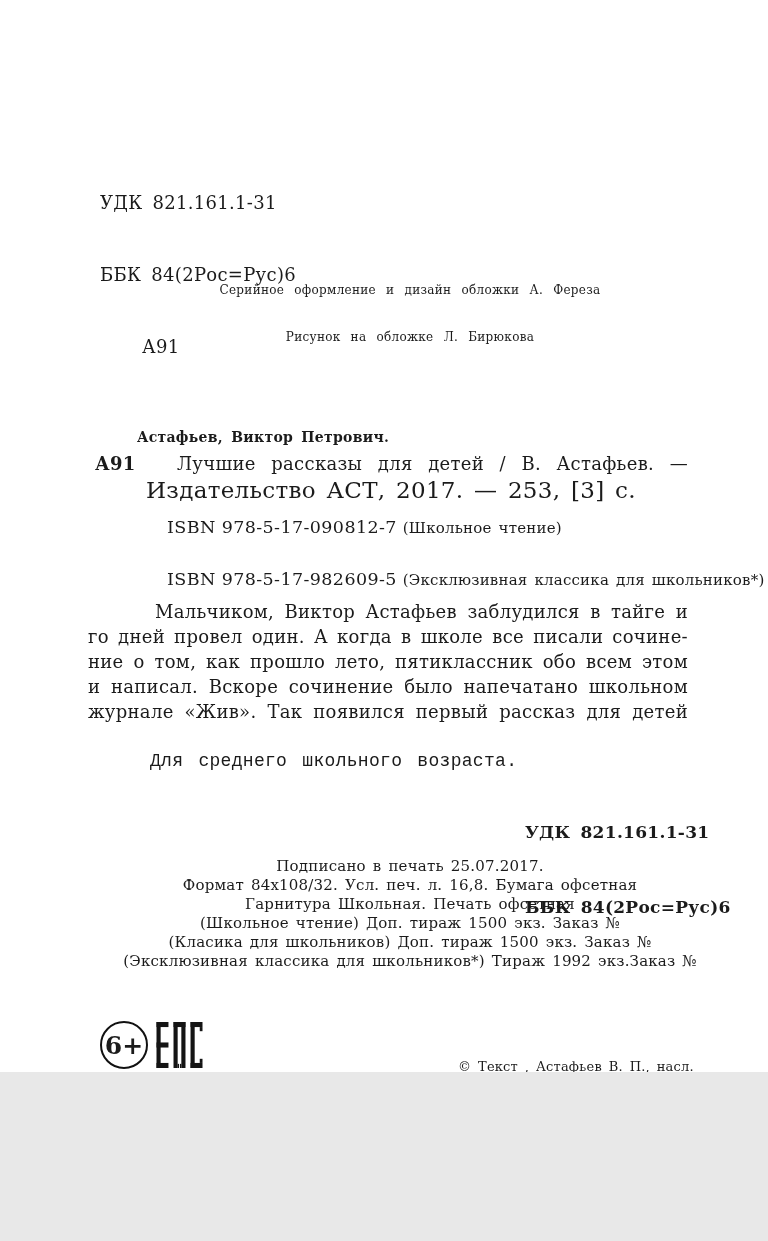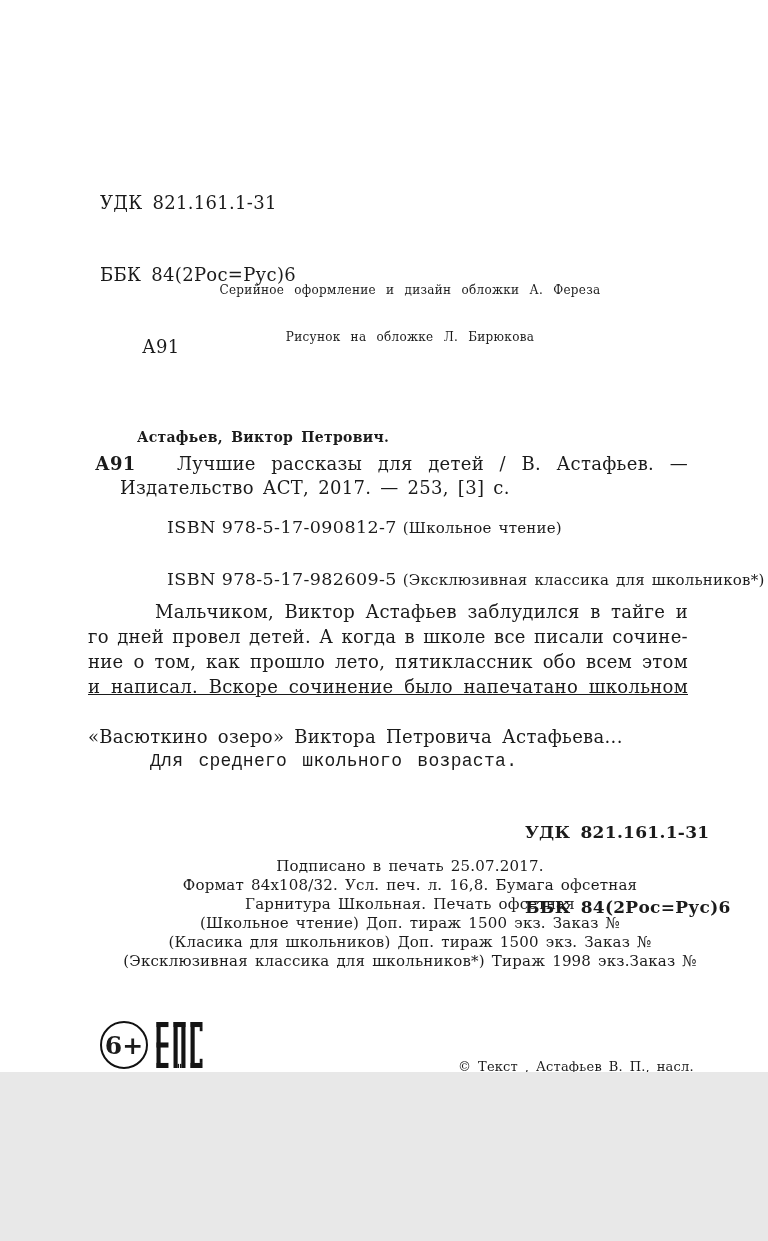--- a/index.html
+++ b/index.html
@@ -52,22 +52,22 @@
     letter-spacing: 0.3px;
   }
   .biblio-title {
     left: 177px; top: 453px; width: 511px;
     font-size: 18px;
     text-align: justify; text-align-last: justify;
     letter-spacing: 0.3px;
     height: 24px; overflow: hidden;
   }
   .biblio-title2 {
-    left: 120px; top: 477px;
-    font-size: 18px;
+    left: 146px; top: 477px;
+    font-size: 23px;
     letter-spacing: 0.3px; word-spacing: 3px;
     white-space: nowrap;
   }
 
   
   .isbn-line {
     left: 167px;
     font-size: 17.5px; letter-spacing: 0.4px;
     white-space: nowrap;
   }
@@ -85,21 +85,21 @@
     height: 25px; overflow: hidden;
     white-space: nowrap;
   }
   .anno-just {
     text-align: justify; text-align-last: justify;
     white-space: normal;
   }
   .anno-indent { padding-left: 62px; width: 538px; word-spacing: 4px; font-family: Liberation Mono, monospace; }
   .anno-last { word-spacing: 4px; }
   .a0 { top: 601px; } .a1 { top: 626px; } .a2 { top: 651px; }
-  .a3 { top: 676px; text-decoration: underline; } .a4 { top: 701px; } .a5 { top: 726px; }
+  .a3 { top: 676px; } .a4 { top: 701px; } .a5 { top: 726px; }
   .a6 { top: 751px; }
 
   
   .bottom-class {
     left: 525px; top: 770px;
     font-size: 17px; line-height: 25px;
     font-weight: bold;
     letter-spacing: 0.3px; word-spacing: 4px;
     white-space: pre;
   }
@@ -155,38 +155,38 @@
   <div class="abs isbn-line isbn0">
     <span>ISBN 978-5-17-090812-7</span>
     <span class="series">(Школьное чтение)</span>
   </div>
   <div class="abs isbn-line isbn2">
     <span>ISBN 978-5-17-982609-5</span>
     <span class="series">(Эксклюзивная классика для школьников*)</span>
   </div>
 
   <div class="abs anno-line anno-just a0" style="padding-left:67px; width:533px;">Мальчиком, Виктор Астафьев заблудился в тайге и мно-</div>
-  <div class="abs anno-line anno-just a1">го дней провел детей. А когда в школе все писали сочине-</div>
+  <div class="abs anno-line anno-just a1">го дней провел один. А когда в школе все писали сочине-</div>
   <div class="abs anno-line anno-just a2">ние о том, как прошло лето, пятиклассник обо всем этом</div>
   <div class="abs anno-line anno-just a3">и написал. Вскоре сочинение было напечатано школьном</div>
-  <div class="abs anno-line anno-last a5">«Васюткино озеро» Виктора Петровича Астафьева...</div>
+  <div class="abs anno-line anno-just a4">журнале «Жив». Так появился первый рассказ для детей</div>
   <div class="abs anno-line anno-indent a6">Для среднего школьного возраста.</div>
 
   <div class="abs bottom-class">
     <div>УДК 821.161.1-31</div>
     <div>ББК 84(2Рос=Рус)6</div>
   </div>
 
   <div class="abs imprint">
     <div>Подписано в печать 25.07.2017.</div>
     <div>Формат 84х108/32. Усл. печ. л. 16,8. Бумага офсетная</div>
     <div>Гарнитура Школьная. Печать офсетная</div>
     <div>(Школьное чтение) Доп. тираж 1500 экз. Заказ №</div>
     <div>(Класика для школьников) Доп. тираж 1500 экз. Заказ №</div>
-    <div>(Эксклюзивная классика для школьников*) Тираж 1998 экз.Заказ №</div>
+    <div>(Эксклюзивная классика для школьников*) Тираж 1992 экз.Заказ №</div>
   </div>
 
   <div class="abs age-badge">
     <span>6+</span>
   </div>
 
   <div class="abs eac">
     <svg width="47" height="46" viewBox="0 0 100 100" xmlns="http://www.w3.org/2000/svg" aria-hidden="true">
       <g fill="#141414">
 

